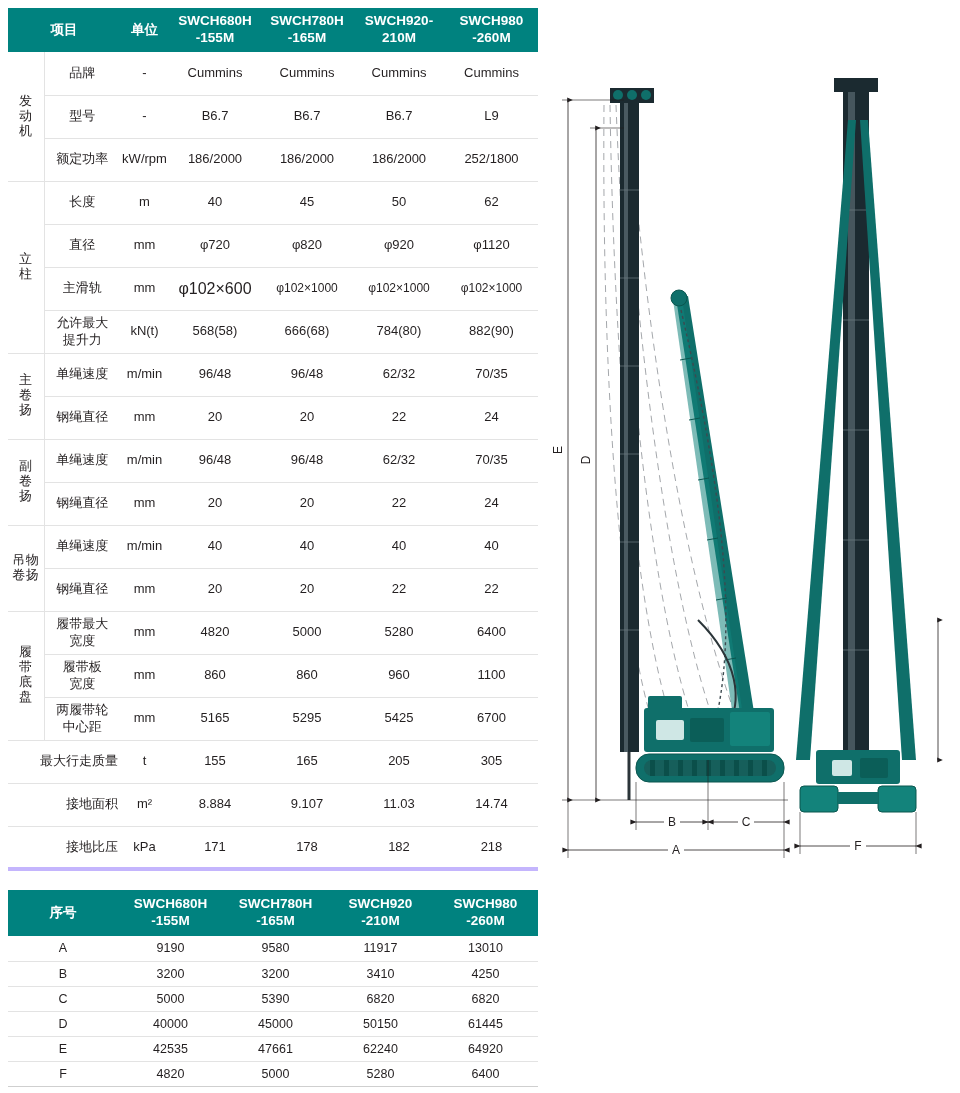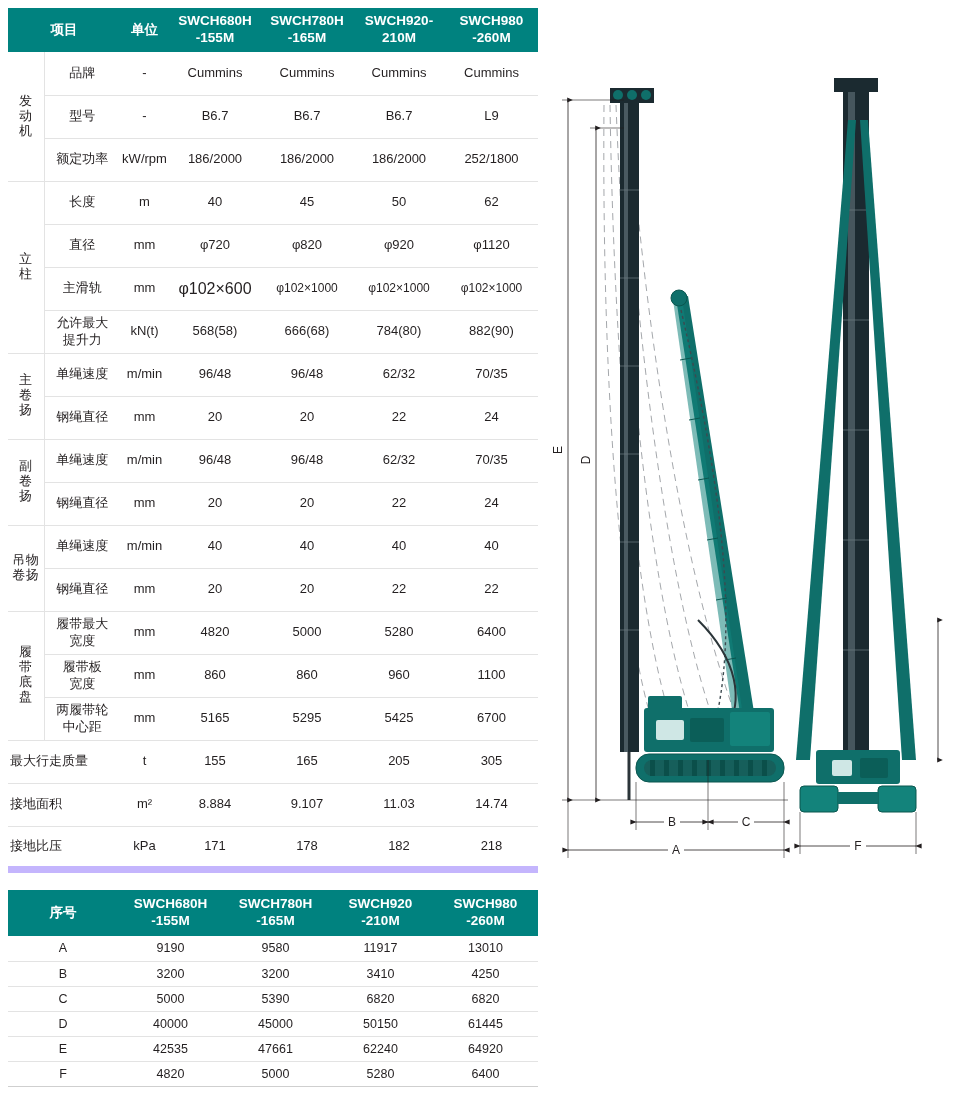--- a/index.html
+++ b/index.html
@@ -53,29 +53,29 @@
   td.grp {
     font-size: 13px;
     letter-spacing: 0.5px;
     border-right: 1px solid #e3e3e3;
   }
   td.item {
     text-align: left;
     padding-left: 12px;
     font-size: 13px;
   }
-  td.item.ctr { text-align: left; padding-left: 2px; }
+  td.item.ctr { text-align: right; padding-left: 2px; }
   td.unit { font-size: 12.5px; }
   td.val { font-size: 13px; }
   .grp-vert {
     display: inline-block;
     line-height: 1.15;
   }
   tr.tall { height: 56px; }
-  table.spec tbody tr:last-child td { border-bottom: 7px solid #c4b5fd; }
+  table.spec tbody tr:last-child td { border-bottom: 4px solid #c4b5fd; }
 
   
   #dim-wrap {
     position: absolute;
     left: 8px;
     top: 890px;
     width: 530px;
   }
   table.dim {
     border-collapse: collapse;

